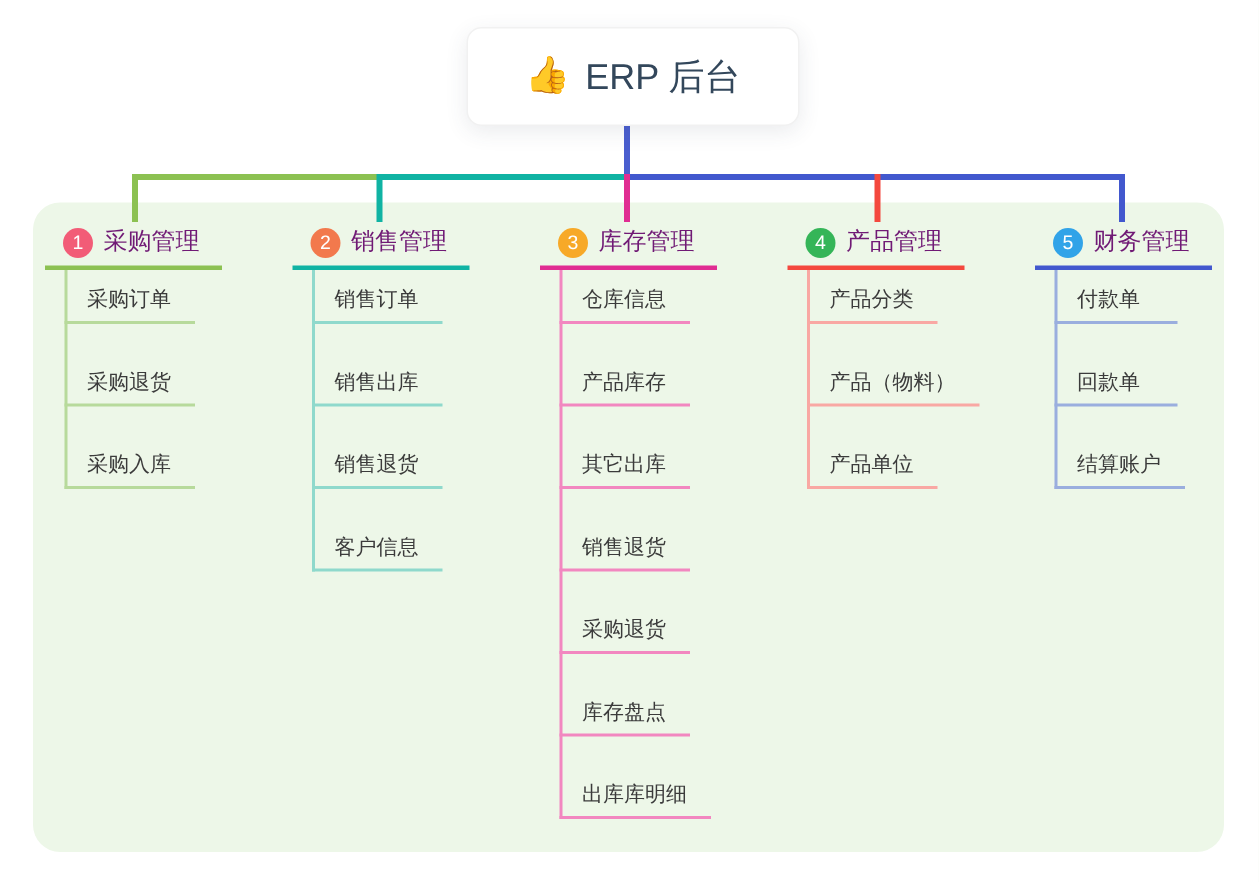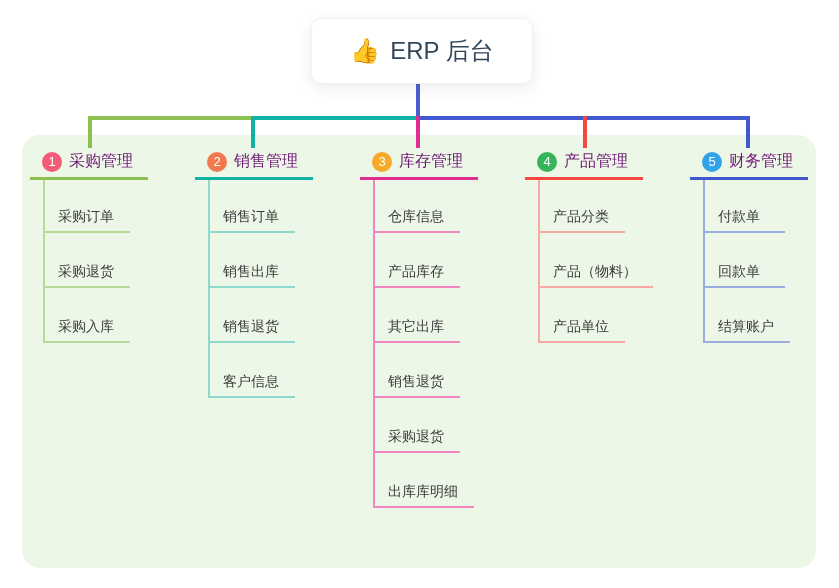--- a/index.html
+++ b/index.html
@@ -42,21 +42,21 @@
     background:var(--cl,#ccc);
   }
   .child{
     height:55px;box-sizing:border-box;
     display:flex;align-items:flex-end;
     width:max-content;min-width:82px;
     padding:0 16px 5px 15px;
     border-bottom:2px solid var(--cl,#ccc);
     font-size:14px;color:#3b3b3b;white-space:nowrap;
   }
-  .child:first-child{height:53px;}
+  .child:first-child{height:36px;}
 </style>
 </head>
 <body>
 
 <div class="canvas">
 
   <div class="root-node">
     <span class="root-emoji">👍</span>
     <span class="root-title">ERP 后台</span>
   </div>
@@ -101,20 +101,21 @@
         <div class="branch-head" style="border-bottom-color: rgb(224, 45, 146);">
           <span class="badge" style="background: rgb(247, 169, 40);">3</span>
           <span class="branch-label">库存管理</span>
         </div>
         <div class="branch-children" style="--cl: #f287c0;">
           <div class="child">仓库信息</div>
           <div class="child">产品库存</div>
           <div class="child">其它出库</div>
           <div class="child">销售退货</div>
           <div class="child">采购退货</div>
+          <div class="child">库存盘点</div>
           <div class="child">出库库明细</div>
         </div>
       </div>
       <div class="branch" style="left: 503px;">
         <div class="branch-head" style="border-bottom-color: rgb(244, 72, 62);">
           <span class="badge" style="background: rgb(53, 181, 88);">4</span>
           <span class="branch-label">产品管理</span>
         </div>
         <div class="branch-children" style="--cl: #f9a8a3;">
           <div class="child">产品分类</div>

